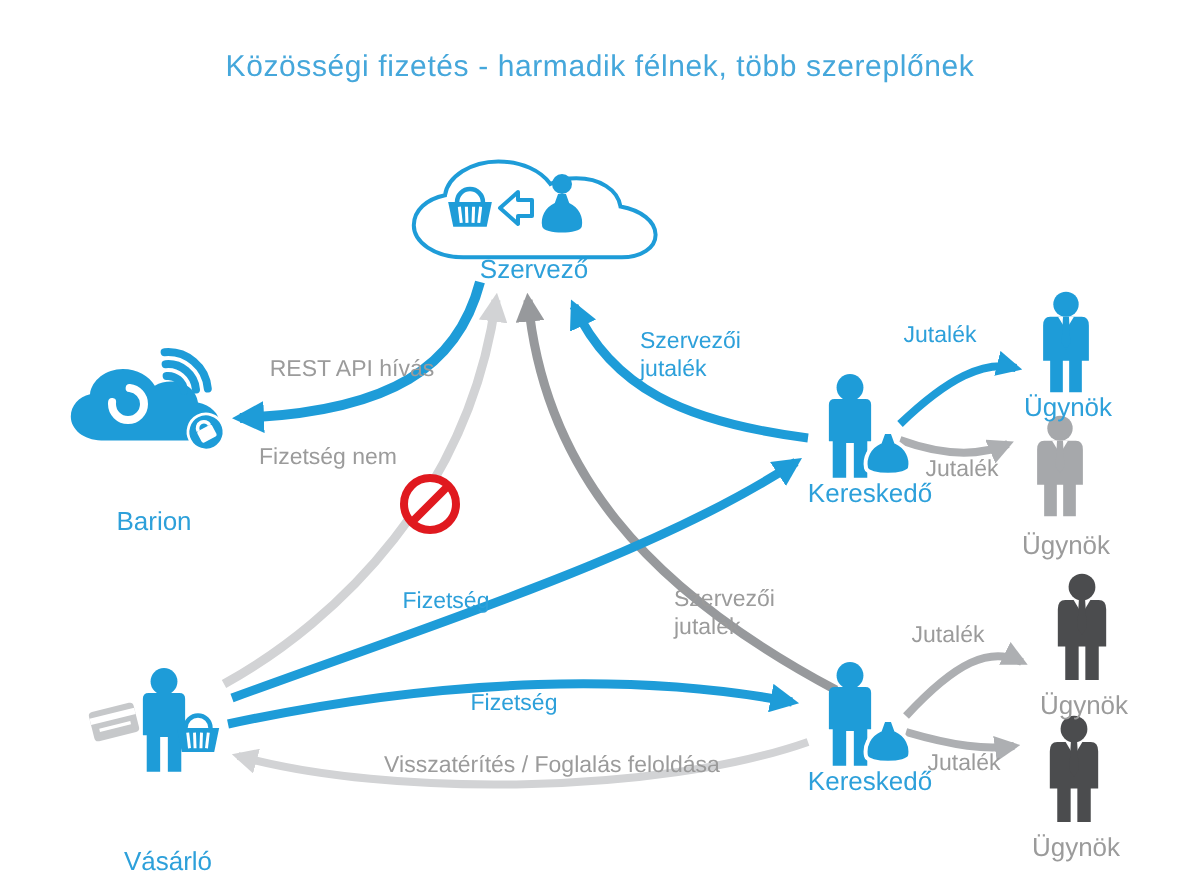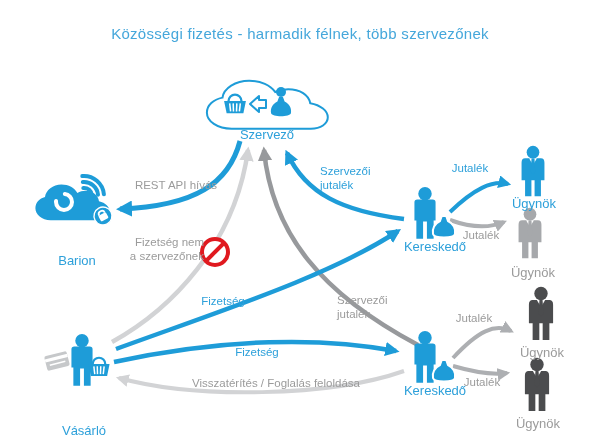--- a/index.html
+++ b/index.html
@@ -130,37 +130,36 @@
       <use href="#p-person" transform="translate(425,331) scale(0.96)" class="f-blue"></use>
       <use href="#p-bag" transform="translate(444,360)" class="f-blue s-white" stroke-width="2"></use>
     </g>
 
     <use href="#p-agent" transform="translate(533,146) scale(0.88)" class="f-blue"></use>
     <use href="#p-agent" transform="translate(530,208) scale(0.88)" class="f-figgray"></use>
     <use href="#p-agent" transform="translate(541,287) scale(0.93)" class="f-dark"></use>
     <use href="#p-agent" transform="translate(537,358) scale(0.93)" class="f-dark"></use>
   </svg>
 
-  <div class="title">Közösségi fizetés - harmadik félnek, több szervezőnek</div>
+  <div class="title">Közösségi fizetés - harmadik félnek, több szereplőnek</div>
 
   <span class="lbl c node blue" style="left:267px;top:128px;text-align:center;">Szervező</span>
   <span class="lbl c node blue" style="left:77px;top:226px;margin-top:28px;">Barion</span>
   <span class="lbl c node blue" style="left:84px;top:388px;margin-top:36px;">Vásárló</span>
   <span class="lbl c node blue" style="left:435px;top:240px;">Kereskedő</span>
   <span class="lbl c node blue" style="left:435px;top:384px;">Kereskedő</span>
   <span class="lbl c node blue" style="left:534px;top:197px;">Ügynök</span>
   <span class="lbl c node gray" style="left:533px;top:266px;">Ügynök</span>
   <span class="lbl c node gray" style="left:542px;top:346px;">Ügynök</span>
   <span class="lbl c node gray" style="left:538px;top:417px;">Ügynök</span>
 
   <span class="lbl c gray" style="left:176px;top:179px;text-align:right;">REST API hívás</span>
 
-  <div class="lbl gray rt" style="left:124px;top:236px;width:80px;">
+  <div class="lbl gray rt" style="left:124px;top:223px;width:80px;text-align:center;">
     <div>Fizetség nem</div>
-    <div>a szervezőnek</div>
   </div>
 
   <div class="lbl blue" style="left:320px;top:165px;">
     <div>Szervezői</div>
     <div>jutalék</div>
   </div>
 
   <div class="lbl gray" style="left:337px;top:294px;">
     <div>Szervezői</div>
     <div>jutalék</div>

